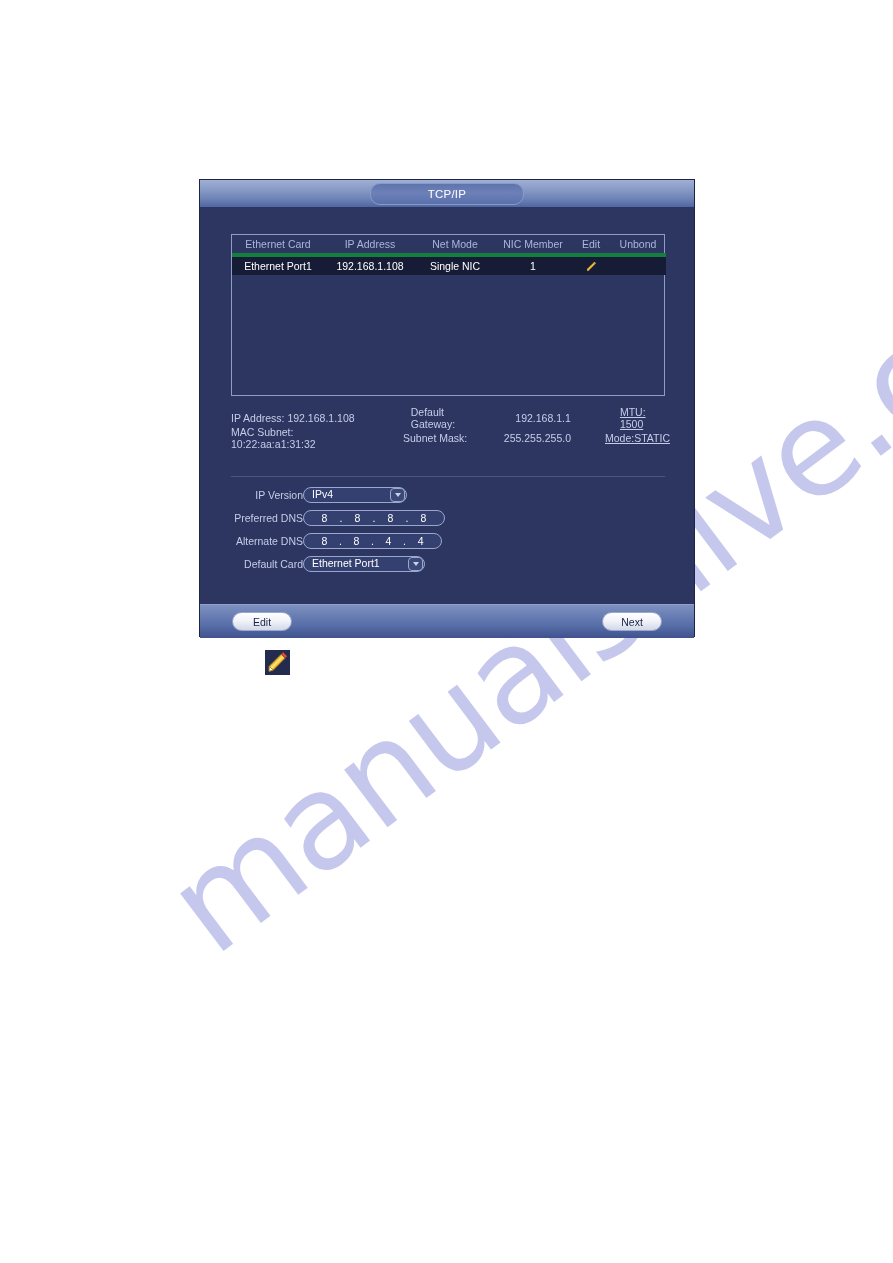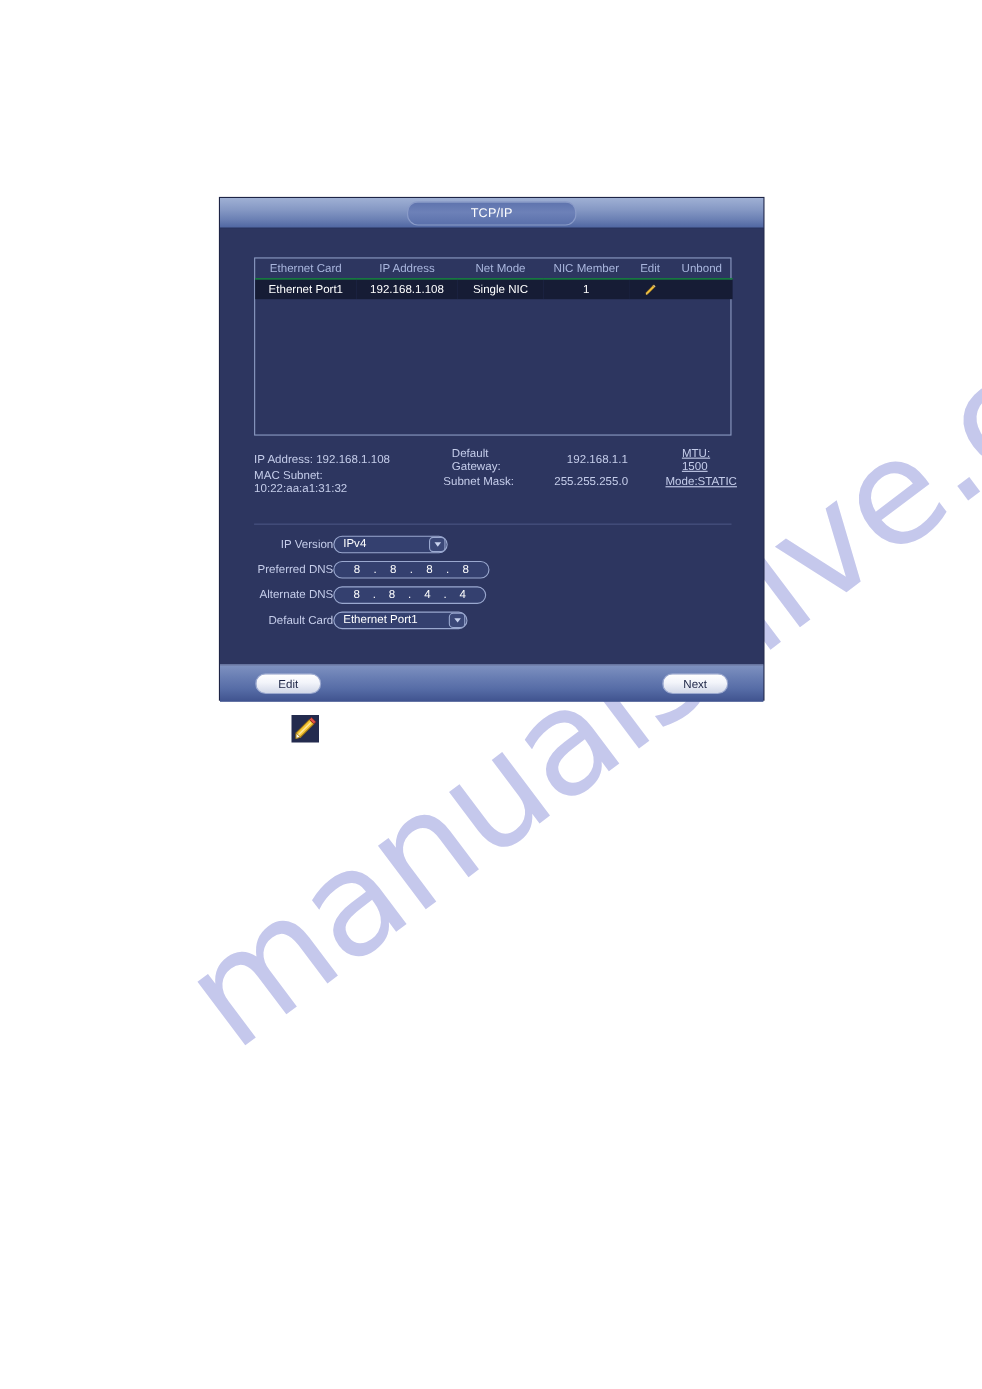--- a/index.html
+++ b/index.html
@@ -97,21 +97,21 @@
     border-collapse: collapse;
     table-layout: fixed;
   }
   .tbl th {
     font-weight: normal;
     font-size: 10.5px;
     color: #a9b6dd;
     text-align: center;
     padding: 2px 0 2px 0;
     height: 14px;
-    border-bottom: 1px solid #15803d;
+    border-bottom: 4px solid #15803d;
   }
   .tbl td {
     font-size: 10.5px;
     color: #ffffff;
     text-align: center;
     padding: 2px 0;
     height: 14px;
     background: #161c35;
   }
   .col-card   { width: 92px; }

